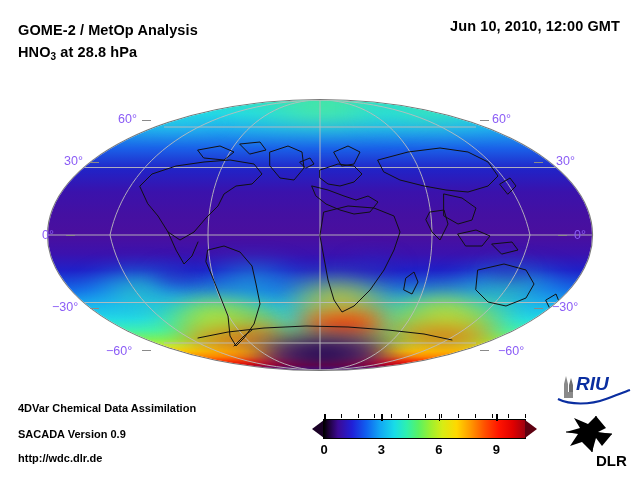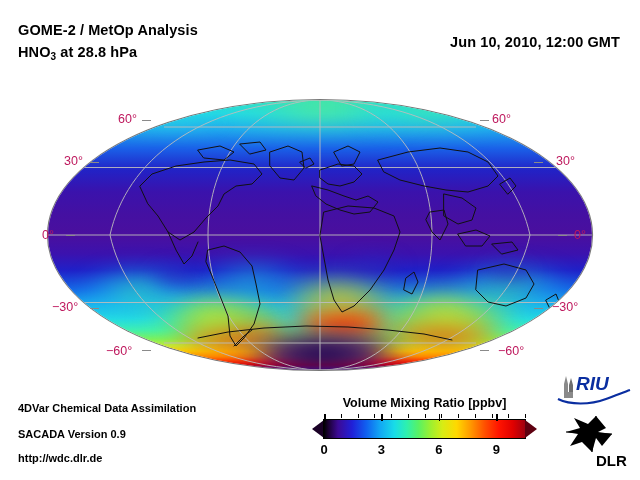--- a/index.html
+++ b/index.html
@@ -2,21 +2,21 @@
 <html><head>
 <meta charset="utf-8">
 <style>
   html,body{margin:0;padding:0;background:#fff;}
   body{width:640px;height:480px;position:relative;overflow:hidden;
        font-family:"Liberation Sans",sans-serif;color:#000;}
 
   .hdr{position:absolute;font-weight:bold;font-size:14.5px;letter-spacing:.1px;}
   #title-line    {left:18px;  top:22px;}
   #subtitle-line {left:18px;  top:44px;}
-  #datetime-line {right:20px; top:18px;margin-top:16px;}
+  #datetime-line {right:20px; top:18px;}
   sub{font-size:10px;vertical-align:baseline;position:relative;top:3px;}
 
   
   #map-figure{position:absolute;left:40px;top:92px;width:560px;height:286px;}
   #map-ellipse{position:absolute;left:8px;top:8px;width:544px;height:270px;
       border-radius:50%;overflow:hidden;box-shadow:0 0 0 1.1px #777;}
   .lay{position:absolute;inset:0;}
 
   
   #field-base{background:
@@ -32,21 +32,21 @@
   .blob{position:absolute;border-radius:50%;filter:blur(11px);}
   .blob2{position:absolute;border-radius:50%;filter:blur(8px);}
 
   
   #graticule{position:absolute;inset:0;}
 
   
   #coastlines{position:absolute;inset:0;}
 
   
-  .latlab{position:absolute;font-size:12.5px;color:#be185d;white-space:nowrap;}
+  .latlab{position:absolute;font-size:12.5px;color:#8b5cf6;white-space:nowrap;}
   .tick{position:absolute;height:1px;width:9px;background:#8a8a8a;}
 
   
   .foot{position:absolute;left:18px;font-weight:bold;font-size:11px;}
   #foot-1{top:402px;}
   #foot-2{top:428px;}
   #foot-3{top:452px;}
 
   
   #colorbar-group{position:absolute;left:312px;top:396px;width:225px;height:72px;}
@@ -224,21 +224,20 @@
   <div class="tick" style="left:518px;top:143px;"></div>
   <div class="tick" style="left:494px;top:216px;"></div>
   <div class="tick" style="left:440px;top:258px;"></div>
 </div>
 
 <div class="foot" id="foot-1">4DVar Chemical Data Assimilation</div>
 <div class="foot" id="foot-2">SACADA Version 0.9</div>
 <div class="foot" id="foot-3">http://wdc.dlr.de</div>
 
 <div id="colorbar-group">
-  <div id="cbar-title">Volume Mixing Ratio [ppbv]</div>
   <div id="cbar-wrap">
     <div class="cap" id="cap-left"></div>
     <div id="cbar-bar"></div>
     <div class="cap" id="cap-right"></div>
   </div>
   <div id="cbar-ticks">
       <i style="left: 0px; height: 4px;"></i>
       <i style="left: 16.75px; height: 4px;"></i>
       <i style="left: 33.5px; height: 4px;"></i>
       <i style="left: 50.25px; height: 4px;"></i>

